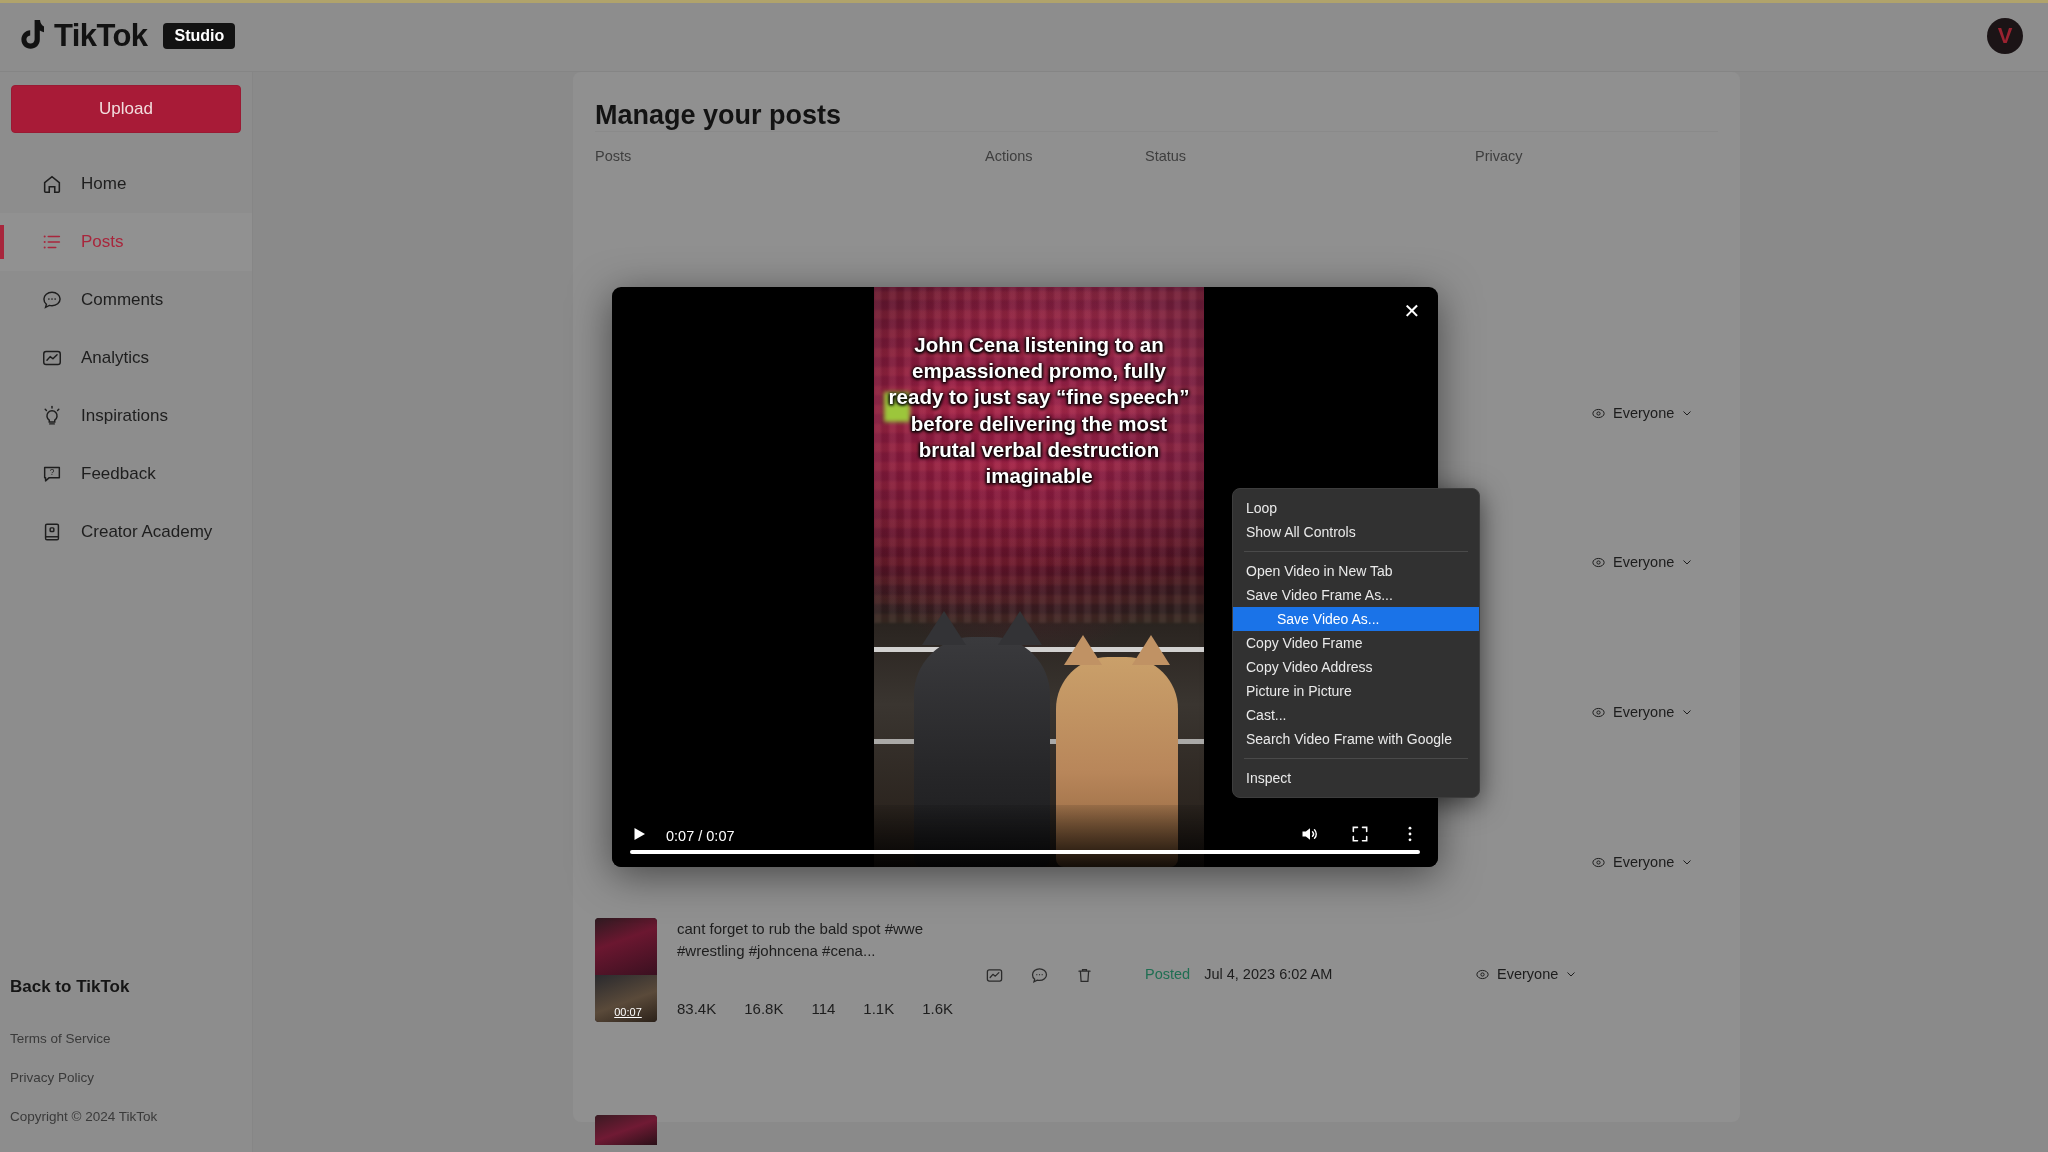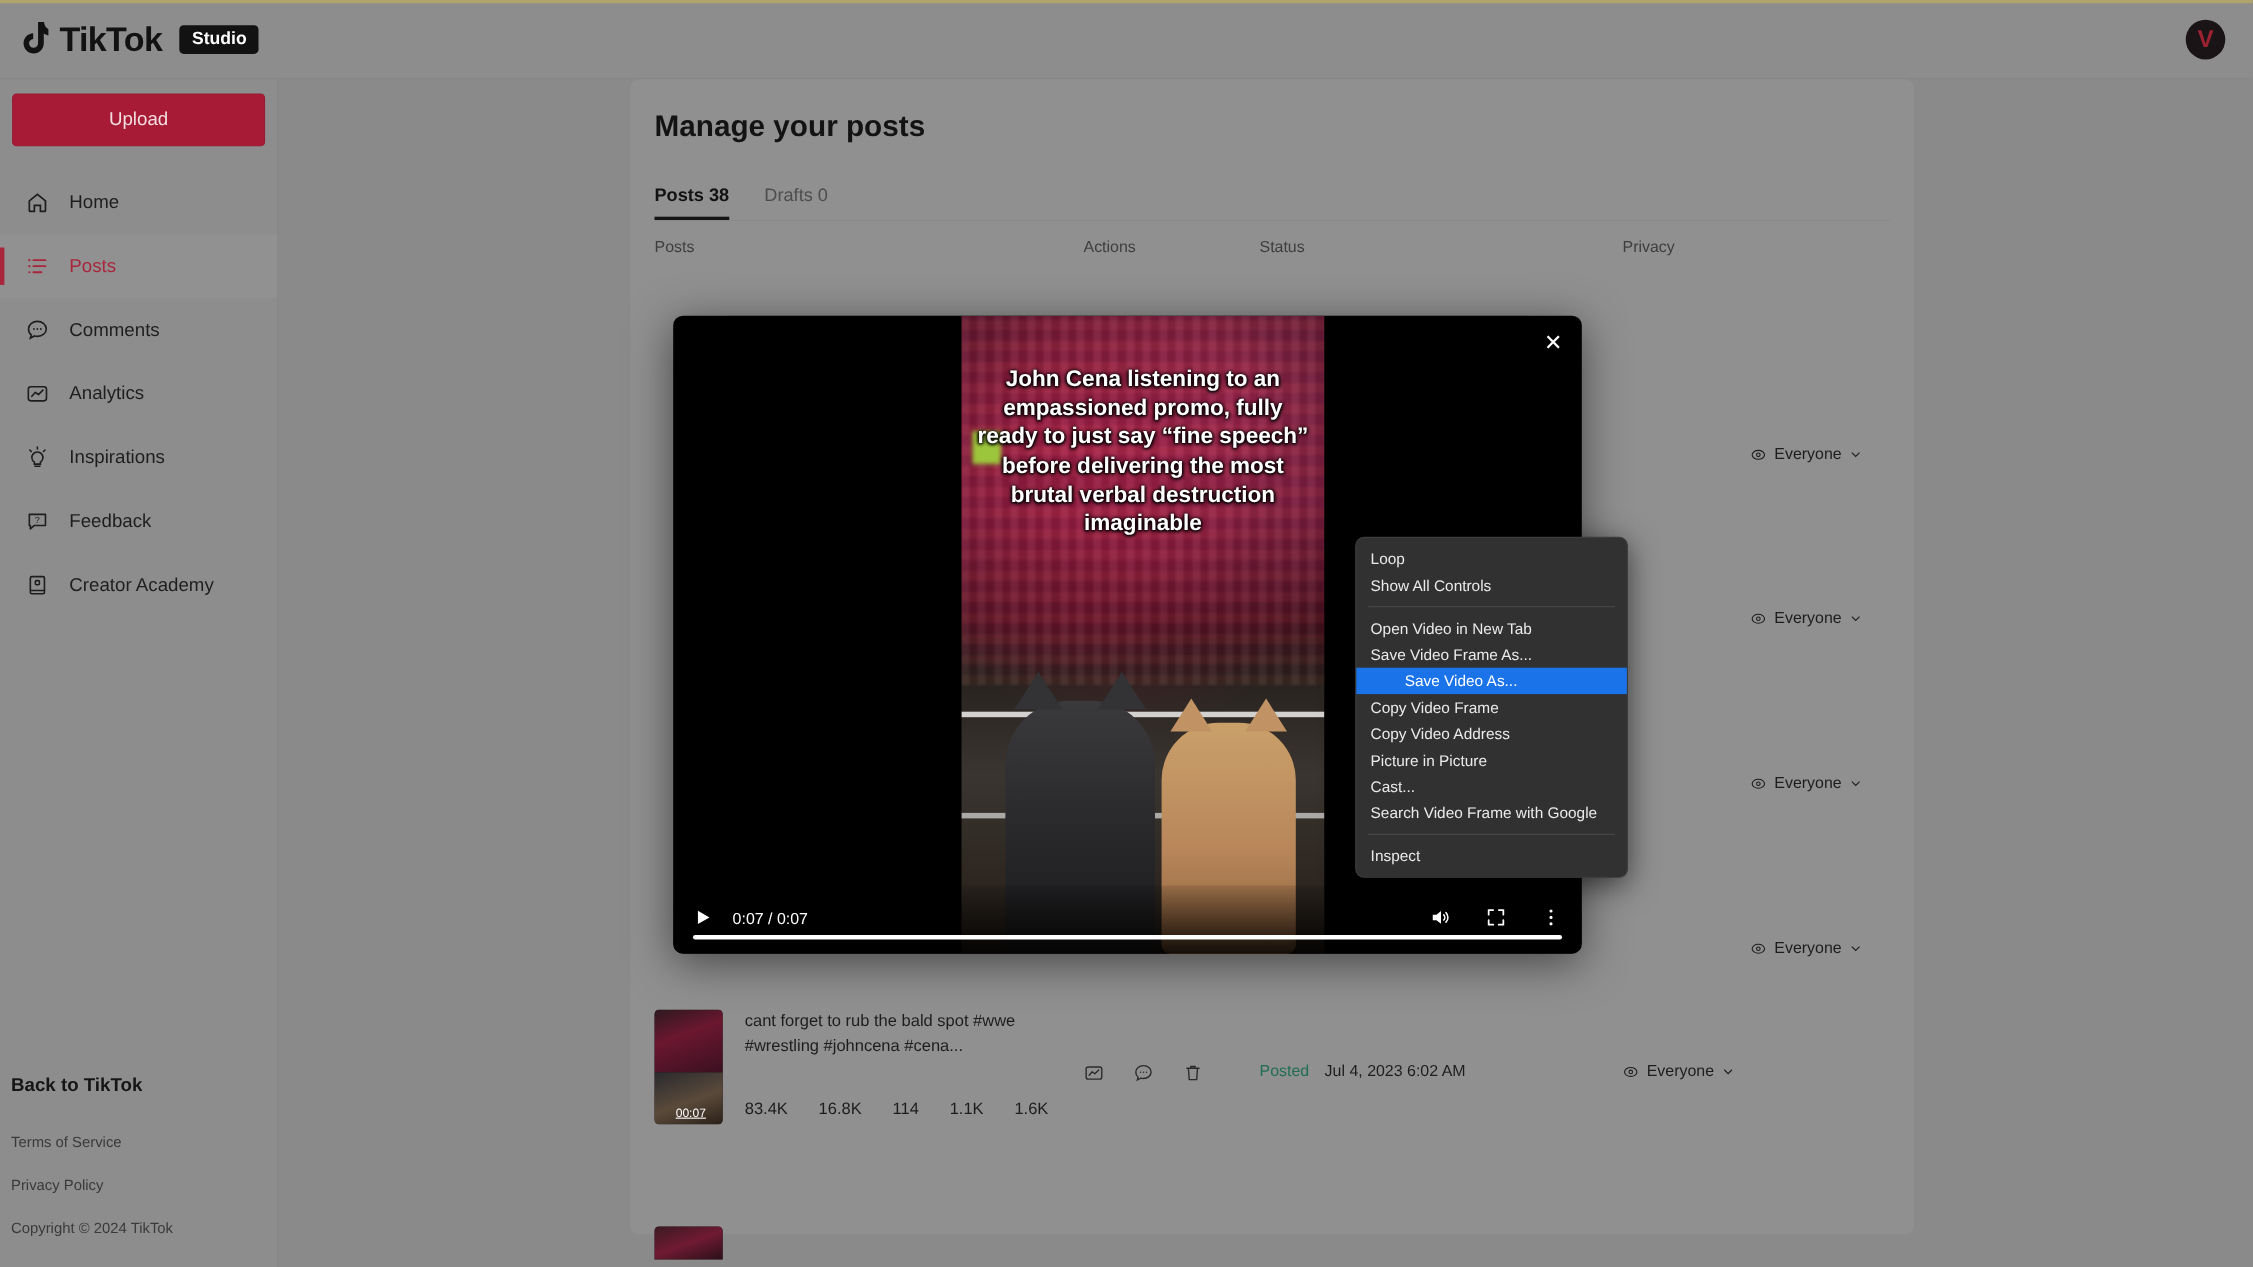--- a/index.html
+++ b/index.html
@@ -38,21 +38,21 @@
   }
   .upload-btn {
     width: 230px; height: 48px; margin: 13px auto 0; display: flex;
     align-items: center; justify-content: center;
     background: #a81b37; color: #f2dede; font-size: 17px; border-radius: 4px;
     border: 1px solid #9a1a33;
     text-align: right;
   }
   .nav { margin-top: 22px; }
   .nav-item {
-    display: flex; align-items: center; height: 58px; padding-left: 22px; gap: 18px;
+    display: flex; align-items: center; height: 58px; padding-left: 40px; gap: 18px;
     color: #1e1e1e; font-size: 17px; position: relative;
   }
   .nav-item.active { background: #919191; color: #a8263c; }
   .nav-item.active::before {
     content: ""; position: absolute; left: 0; top: 12px; width: 4px; height: 34px; background: #a8263c;
   }
   .nav-icon { width: 23px; height: 23px; display: flex; align-items: center; justify-content: center; }
   .nav-icon svg { width: 22px; height: 22px; }
 
   .side-footer { position: absolute; left: 10px; bottom: 28px; width: 235px; }
@@ -306,24 +306,20 @@
       <div class="back">Back to TikTok</div>
       <div class="flink">Terms of Service</div>
       <div class="flink">Privacy Policy</div>
       <div class="copy">Copyright © 2024 TikTok</div>
     </div>
   </div>
 
   <div class="content">
     <div class="page-title">Manage your posts</div>
 
-    <div class="tabs">
-      <div class="tab active">Posts 38</div>
-      <div class="tab">Drafts 0</div>
-    </div>
     <div class="tab-rule"></div>
 
     <div class="table-head">
       <div class="col-posts">Posts</div>
       <div class="col-actions">Actions</div>
       <div class="col-status">Status</div>
       <div class="col-privacy">Privacy</div>
     </div>
 
     <div class="ghost-privacy" style="left:1018px; top:333px;">

